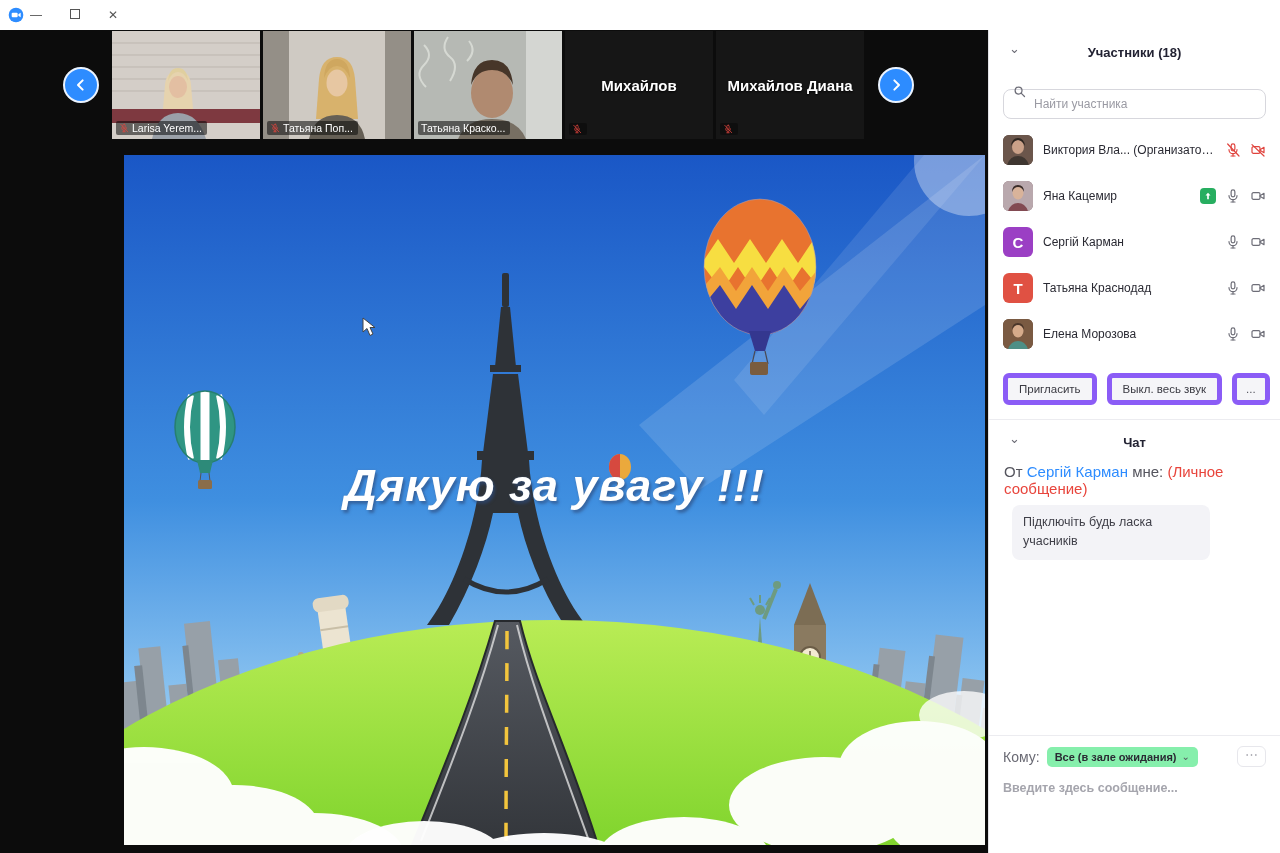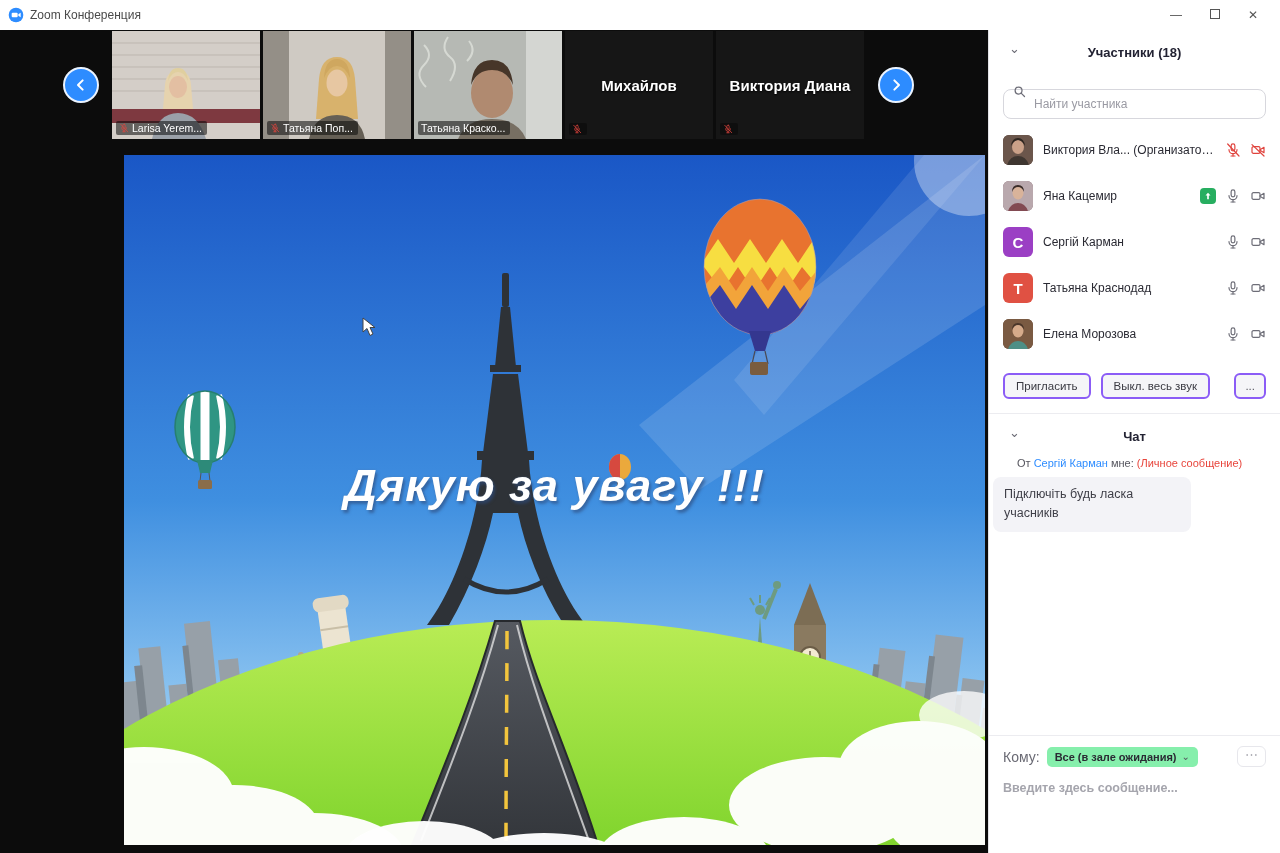--- a/index.html
+++ b/index.html
@@ -58,32 +58,32 @@
   .avatar { width:30px; height:30px; border-radius:6px; flex:0 0 auto; overflow:hidden;
     display:flex; align-items:center; justify-content:center; color:#fff; font-size:15px; font-weight:bold; }
   .pname { flex:1; font-size:12px; color:#2a2a33; white-space:nowrap; overflow:hidden; text-overflow:ellipsis; }
   .picons { display:flex; align-items:center; gap:9px; flex:0 0 auto; }
   .ic { width:16px; height:16px; color:#6e6e78; display:block; }
   .ic.red { color:#e0443e; }
   .share-badge { width:16px; height:16px; border-radius:4px; background:#27ae60;
     display:flex; align-items:center; justify-content:center; }
 
   .pbtns { display:flex; align-items:center; gap:10px; padding:16px 14px 14px; flex:0 0 auto; }
-  .pbtn { background:#f5f5f8; border:2px solid #8b5cf6; border-radius:6px; padding:5px 11px;
+  .pbtn { background:#f5f5f8; border:5px solid #8b5cf6; border-radius:6px; padding:5px 11px;
     font-size:11.5px; color:#3a3a42; cursor:pointer; white-space:nowrap;text-align:right; }
   .pbtn.more { margin-left:auto; padding:5px 9px; color:#55555e; }
 
   .divider { border-top:1px solid #ececf0; margin:0 0; }
 
   
   .chat { flex:1; display:flex; flex-direction:column; min-height:0; }
-  .chat-meta { padding:8px 28px 2px; font-size:11px; color:#55555e; flex:0 0 auto; }
+  .chat-meta { padding:8px 15px 2px; font-size:15px; color:#55555e; flex:0 0 auto; }
   .chat-meta .lnk { color:#2d8cff; }
   .chat-meta .priv { color:#e8453c; }
-  .chat-msgs { flex:1; padding:6px 4px; overflow:hidden; }
+  .chat-msgs { flex:1; padding:6px 23px; overflow:hidden; }
   .bubble { background:#f3f3f7; border-radius:8px; padding:8px 11px; font-size:12.5px; line-height:1.55;
     color:#3f3f48; max-width:198px; margin-bottom:10px; }
 
   .compose { border-top:1px solid #ececf0; padding:10px 14px; flex:0 0 auto; height:118px; }
   .compose-row { display:flex; align-items:center; gap:7px; }
   .to-label { font-size:14px; color:#6a6a74; }
   .recip-pill { background:#86efac; border-radius:5px; padding:4px 8px; font-size:11px; font-weight:bold;
     color:#2a2a33; display:flex; align-items:center; gap:5px; cursor:pointer; }
   .recip-pill .caret { font-weight:normal; color:#55555e; font-size:10px; }
   .chat-more { margin-left:auto; border:1px solid #e7e7ec; border-radius:6px; padding:1px 7px 5px;
@@ -136,21 +136,20 @@
 </svg>
 
 <div class="window">
 
   <div class="titlebar">
     <svg class="app-ic" viewBox="0 0 24 24">
       <circle cx="12" cy="12" r="11" fill="#2d8cff"></circle>
       <rect x="5.5" y="8.5" width="9" height="7" rx="1.6" fill="#fff"></rect>
       <path d="M15.5 10.8l3.5-2v6.4l-3.5-2z" fill="#fff"></path>
     </svg>
-    <span class="title-text">Zoom Конференция</span>
     <span class="win-btns">
       <span class="win-btn">—</span>
       <span class="win-btn"><span class="max-box"></span></span>
       <span class="win-btn">✕</span>
     </span>
   </div>
 
   <div class="main">
 
     <div class="stage">
@@ -222,21 +221,21 @@
           <div class="tile nameonly">
             <span class="tile-bigname">Михайлов</span>
             <div class="tile-label">
               <svg class="ic red" style="width:10px;height:10px">
                   <use href="#i-mic-off"></use>
                 </svg>
             </div>
           </div>
 
           <div class="tile nameonly">
-            <span class="tile-bigname">Виктория Диана</span>
+            <span class="tile-bigname">Михайлов Диана</span>
             <div class="tile-label">
               <svg class="ic red" style="width:10px;height:10px">
                   <use href="#i-mic-off"></use>
                 </svg>
             </div>
           </div>
 
         </div>
         <div class="nav-btn right">
           <svg width="16" height="16" viewBox="0 0 24 24">

